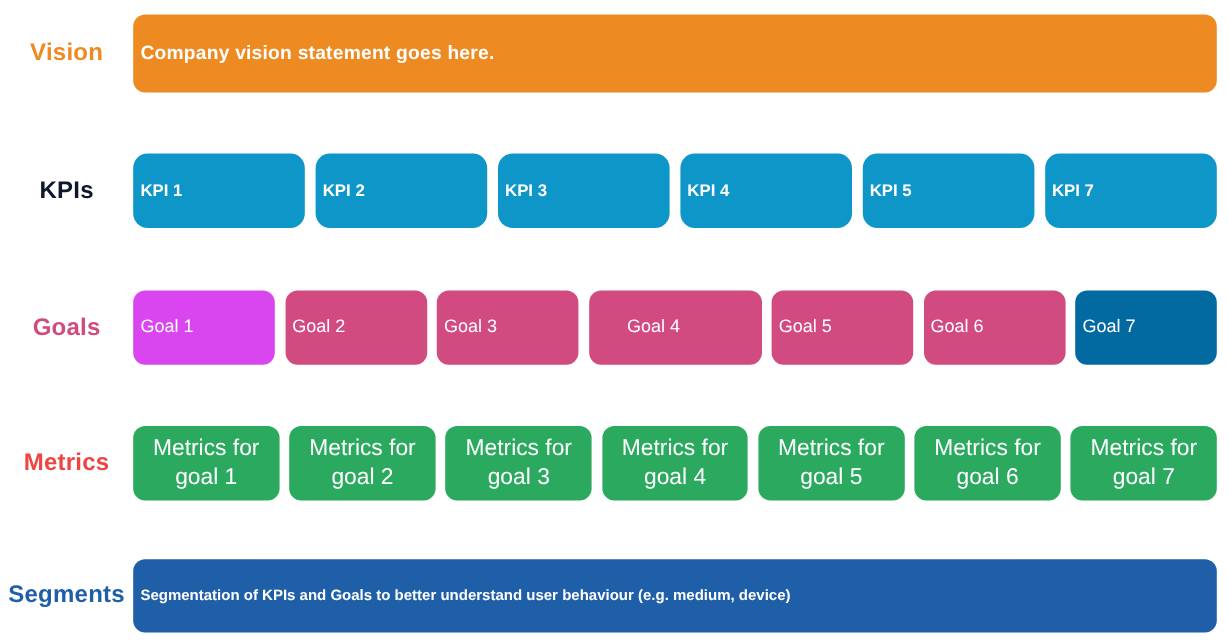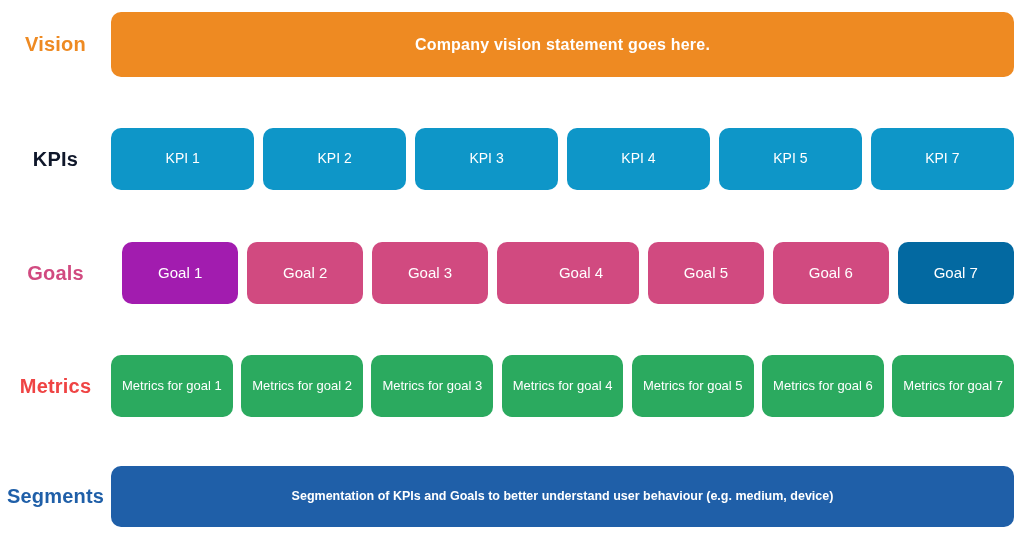--- a/index.html
+++ b/index.html
@@ -27,29 +27,29 @@
   .row-content {
     flex: 1;
     margin-right: 10px;
     display: flex;
     gap: 8.5px;
   }
   .box {
     flex: 1;
     border-radius: 10px;
     color: #ffffff;
-    display: flex; align-items: center; justify-content: center;
+    display: flex; align-items: center; justify-content: flex-start;
     text-align: center;
     line-height: 1.25;
     padding: 0 6px;
   }
   .row-vision  .box { font-size: 16px; font-weight: 700; letter-spacing: 0.2px; }
-  .row-kpis    .box { font-size: 14px; font-weight: 400; }
+  .row-kpis    .box { font-size: 14px; font-weight: 700; border-radius: 12px; }
   .row-goals   .box { font-size: 15px; font-weight: 400; }
-  .row-metrics .box { font-size: 13px; font-weight: 400; }
+  .row-metrics .box { font-size: 19px; font-weight: 400; }
   .row-segments .box { font-size: 12.5px; font-weight: 700; }
 </style>
 </head>
 <body>
 
 <div class="canvas">
 
   <div class="row row-vision">
     <div class="row-label" style="color: rgb(238, 138, 34);">Vision</div>
     <div class="row-content">
@@ -79,21 +79,21 @@
         </div>
       <div class="box" style="background-color: rgb(14, 150, 200);">
           <span>KPI 7</span>
         </div>
     </div>
   </div>
 
   <div class="row row-goals">
     <div class="row-label" style="color: rgb(209, 74, 128);">Goals</div>
     <div class="row-content">
-      <div class="box" style="background-color: #a21caf; margin-left: 11px;">
+      <div class="box" style="background-color: #d946ef;">
           <span>Goal 1</span>
         </div>
       <div class="box" style="background-color: rgb(209, 74, 128);">
           <span>Goal 2</span>
         </div>
       <div class="box" style="background-color: rgb(209, 74, 128);">
           <span>Goal 3</span>
         </div>
       <div class="box" style="background-color: rgb(209, 74, 128); padding-left: 32px;">
           <span>Goal 4</span>

